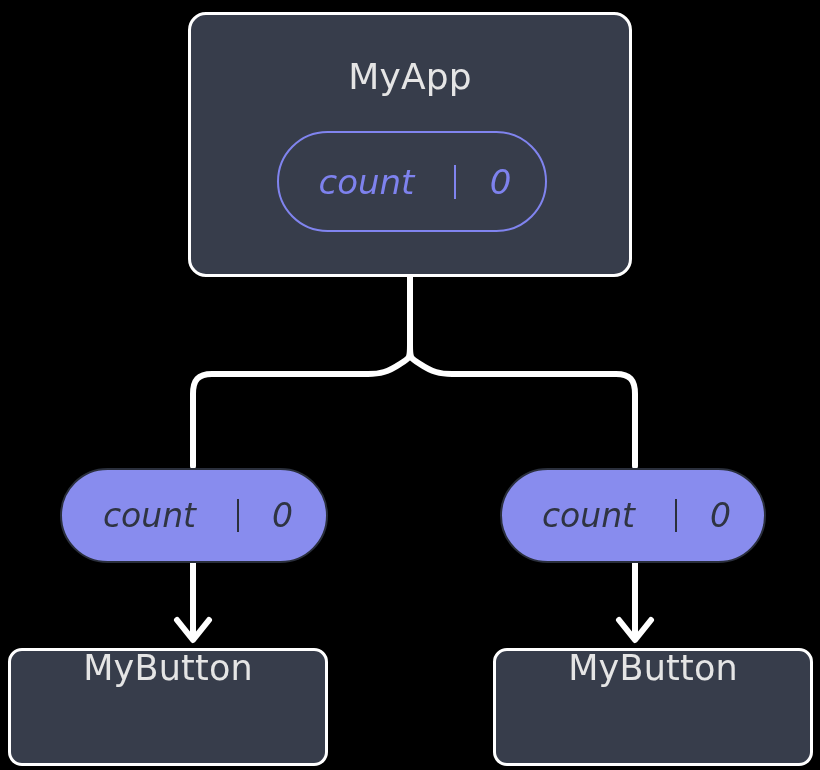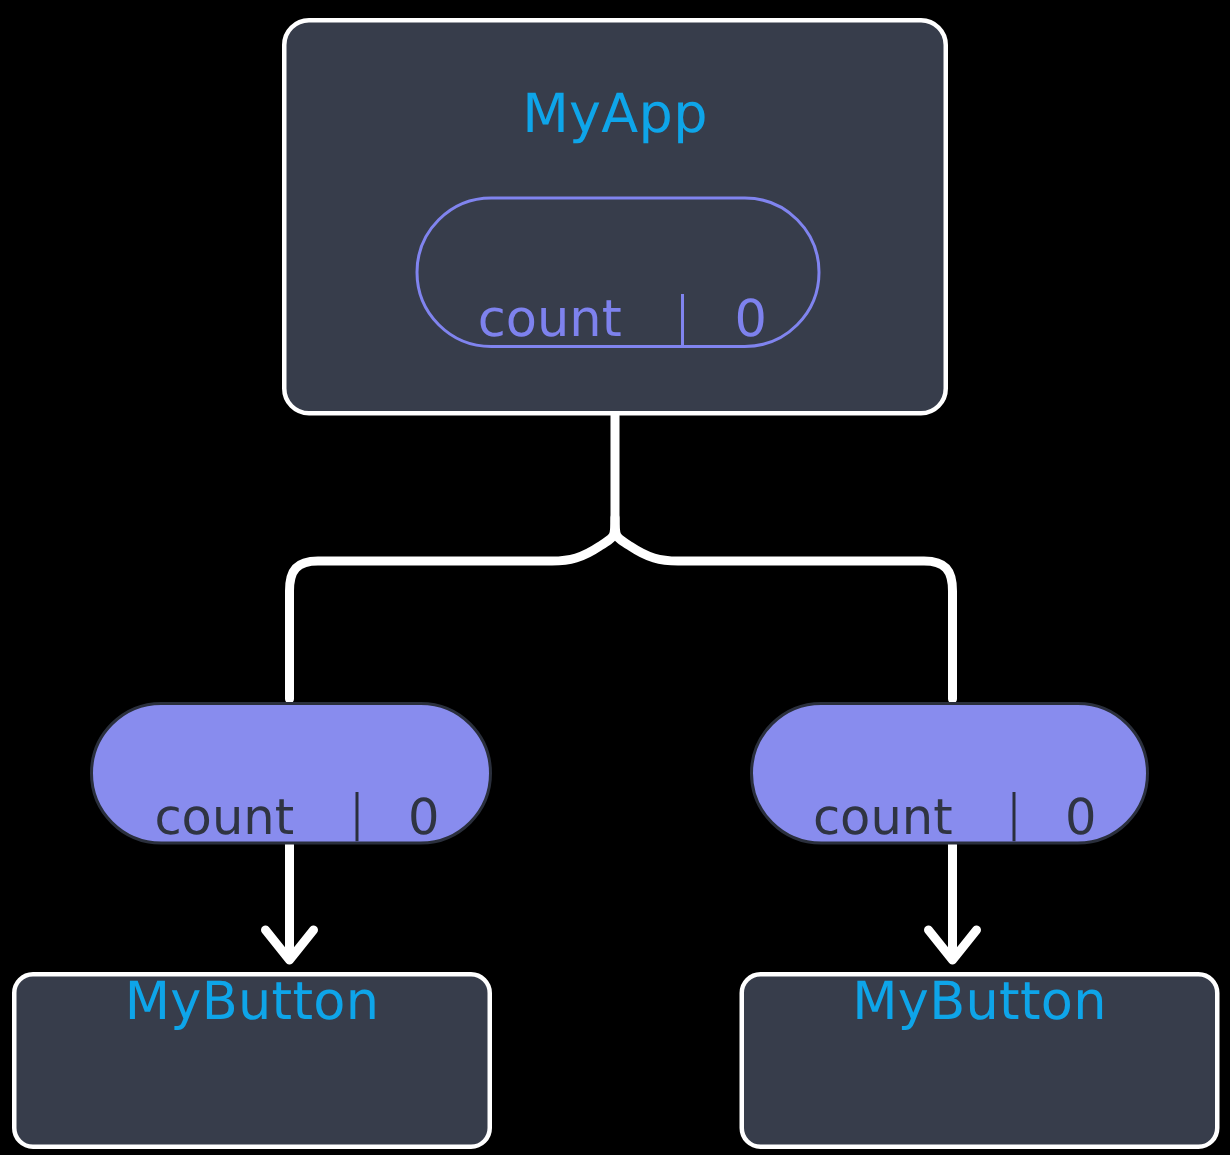--- a/index.html
+++ b/index.html
@@ -50,38 +50,39 @@
   }
   .comp-box.leaf {
     width: 320px;
     height: 118px;
     justify-content: flex-start;
   }
   .comp-box.leaf.left  { left: 8px;   top: 648px; }
   .comp-box.leaf.right { left: 493px; top: 648px; }
 
   .comp-title {
-    color: #0ea5e9;
+    color: #e5e5e5;
     font-size: 36px;
     line-height: 1;
     letter-spacing: 0.2px;
     white-space: nowrap;
   }
   .comp-box.leaf .comp-title {
     font-size: 35px;
   }
 
   
   .pill {
     position: absolute;
     box-sizing: border-box;
     display: flex;
-    align-items: flex-end;
+    align-items: center;
     border-radius: 999px;
     overflow: hidden;
+    font-style: italic;
   }
   .pill .cell {
     display: flex;
     align-items: center;
     justify-content: center;
     box-sizing: border-box;
     line-height: 1;
     white-space: nowrap;
   }
 

